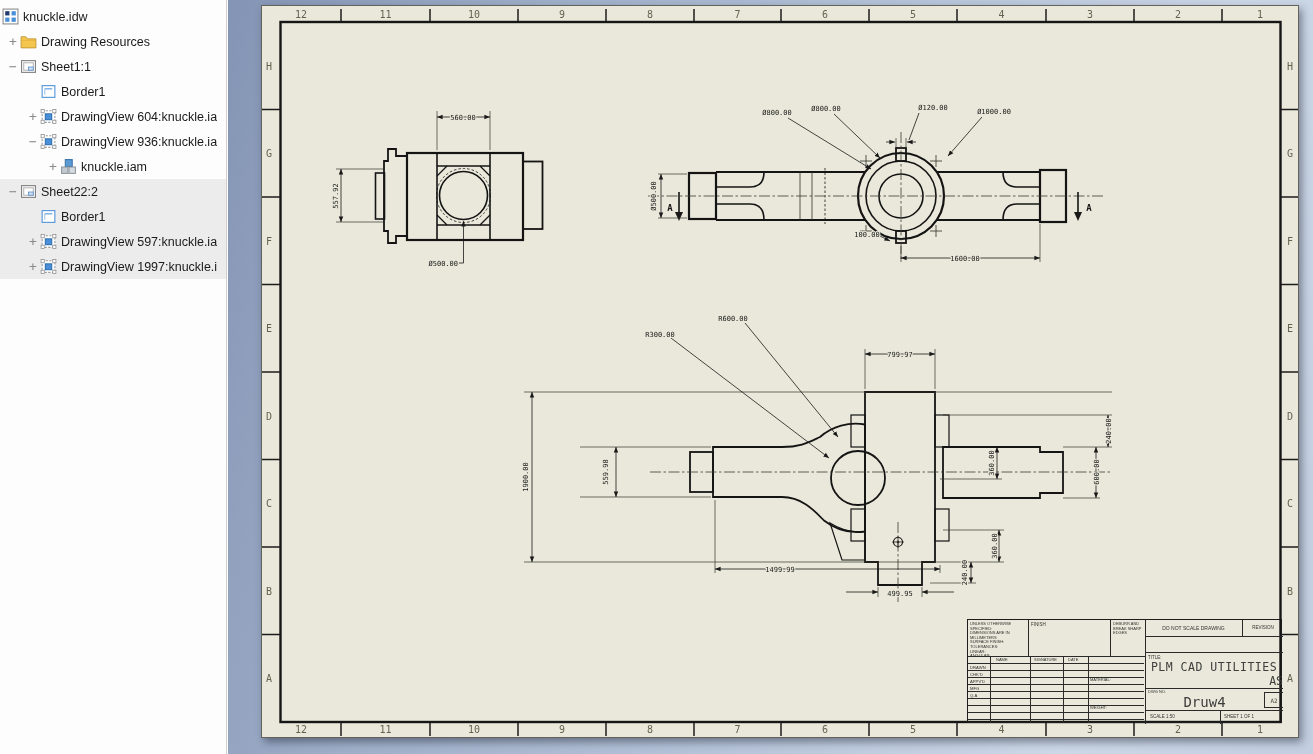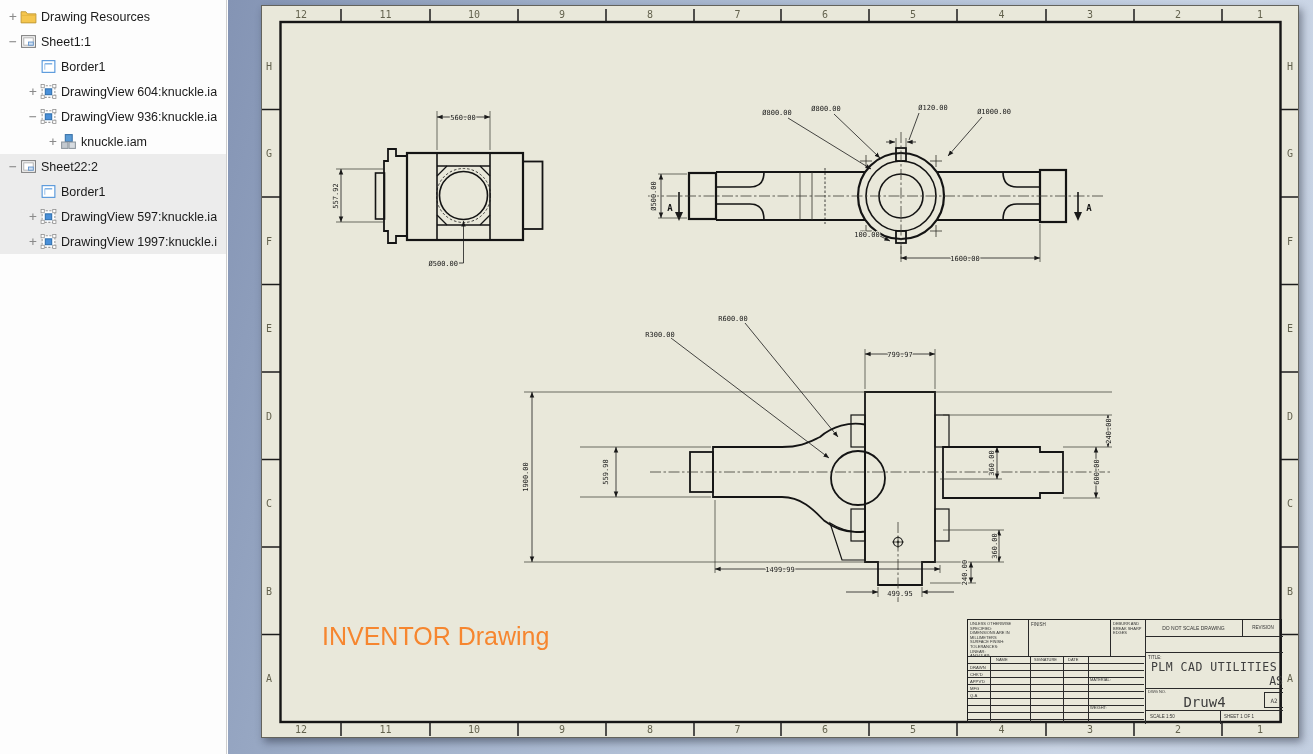--- a/index.html
+++ b/index.html
@@ -64,20 +64,34 @@
       linear-gradient(#2a2a2a,#2a2a2a) 120px 0/1px 100% no-repeat,
       repeating-linear-gradient(to bottom,transparent 0 6px,#2a2a2a 6px 7px);}
 </style>
 </head>
 <body>
 
 <div id="app">
 
   <div id="browser">
     <div id="tree">
+        <div class="trow lvl0">
+      <span class="sp"></span>
+
+      <span class="icon">
+            <svg viewBox="0 0 16 16">
+              <rect x="1" y="1" width="14" height="14" fill="#fff" stroke="#8a8a8a"></rect>
+              <rect x="3" y="3" width="4" height="4" fill="#1f3a6e"></rect>
+              <rect x="9" y="3" width="4" height="4" fill="#4a90d9"></rect>
+              <rect x="3" y="9" width="4" height="4" fill="#4a90d9"></rect>
+              <rect x="9" y="9" width="4" height="4" fill="#4a90d9"></rect>
+            </svg>
+          </span>
+      <span class="label">knuckle.idw</span>
+    </div>
         <div class="trow lvl1">
       <span class="sp"></span>
       <span class="expand">+</span>
       <span class="icon">
             <svg viewBox="0 0 16 16">
               <path d="M1 3.5 h4.5 l1.5 2 h8 v8.5 h-14 z" fill="#F5C64E" stroke="#BB9333" stroke-width="0.8"></path>
               <path d="M1 7 h14" stroke="#E0AE3C" stroke-width="0.6"></path>
             </svg>
           </span>
       <span class="label">Drawing Resources</span>
@@ -240,21 +254,20 @@
         <div class="ab bt" style="left:177px;top:68px;width:138px;height:1px;"></div>
         <span class="ab t4" style="left:180px;top:70px;">DWG NO.</span>
         <div class="ab cadtxt" style="left:177px;top:74px;width:119px;text-align:center;font-size:14px;">Druw4</div>
         <div class="ab bl bt bb cadtxt" style="left:296px;top:72px;width:19px;height:16px;text-align:center;font-size:6px;padding-top:4px;">A2</div>
         <div class="ab bt" style="left:177px;top:90px;width:138px;height:1px;"></div>
         <span class="ab t45" style="left:182px;top:94px;">SCALE 1:50</span>
         <div class="ab bl" style="left:252px;top:90px;width:1px;height:14px;"></div>
         <span class="ab t45" style="left:256px;top:94px;">SHEET 1 OF 1</span>
       </div>
     </div>
-    <div id="watermark">INVENTOR Drawing</div>
   </div>
 
   <svg id="ovl" viewBox="0 0 1313 754" xmlns="http://www.w3.org/2000/svg">
     <defs>
       <marker id="ar" viewBox="0 0 10 10" refX="10" refY="5" markerWidth="7" markerHeight="7" orient="auto-start-reverse">
         <path d="M0,1 L10,5 L0,9 Z" fill="#191919"></path>
       </marker>
       <pattern id="hf" width="5.2" height="5.2" patternUnits="userSpaceOnUse" patternTransform="rotate(45)">
         <rect width="5.2" height="5.2" fill="#E9E8DA"></rect>
         <line x1="0" y1="0" x2="0" y2="5.2" stroke="#2e2e28" stroke-width="0.7"></line>

